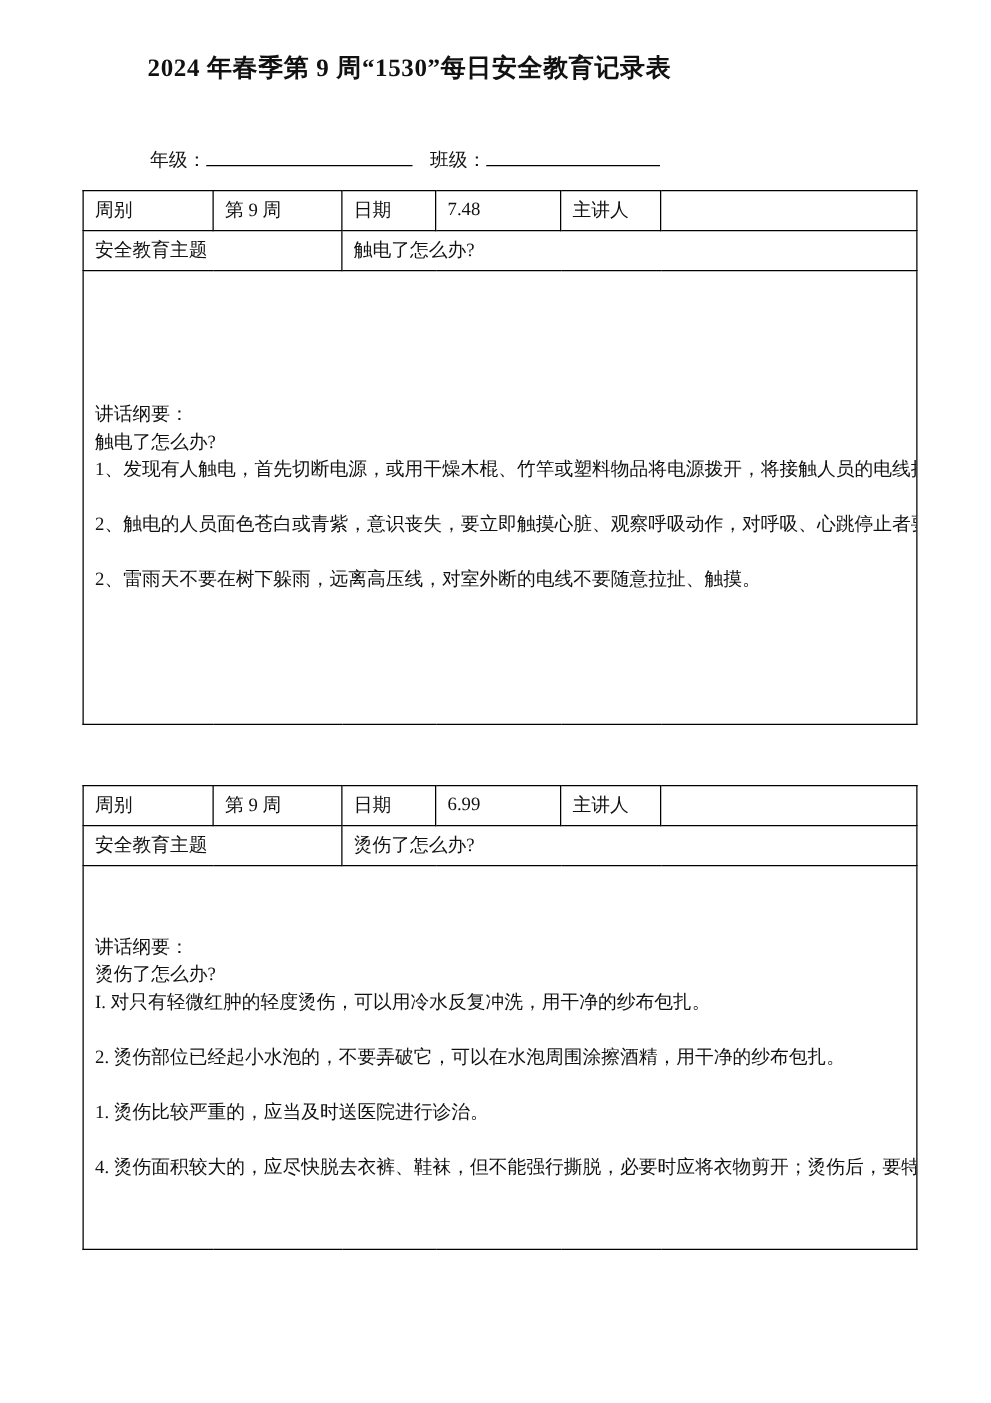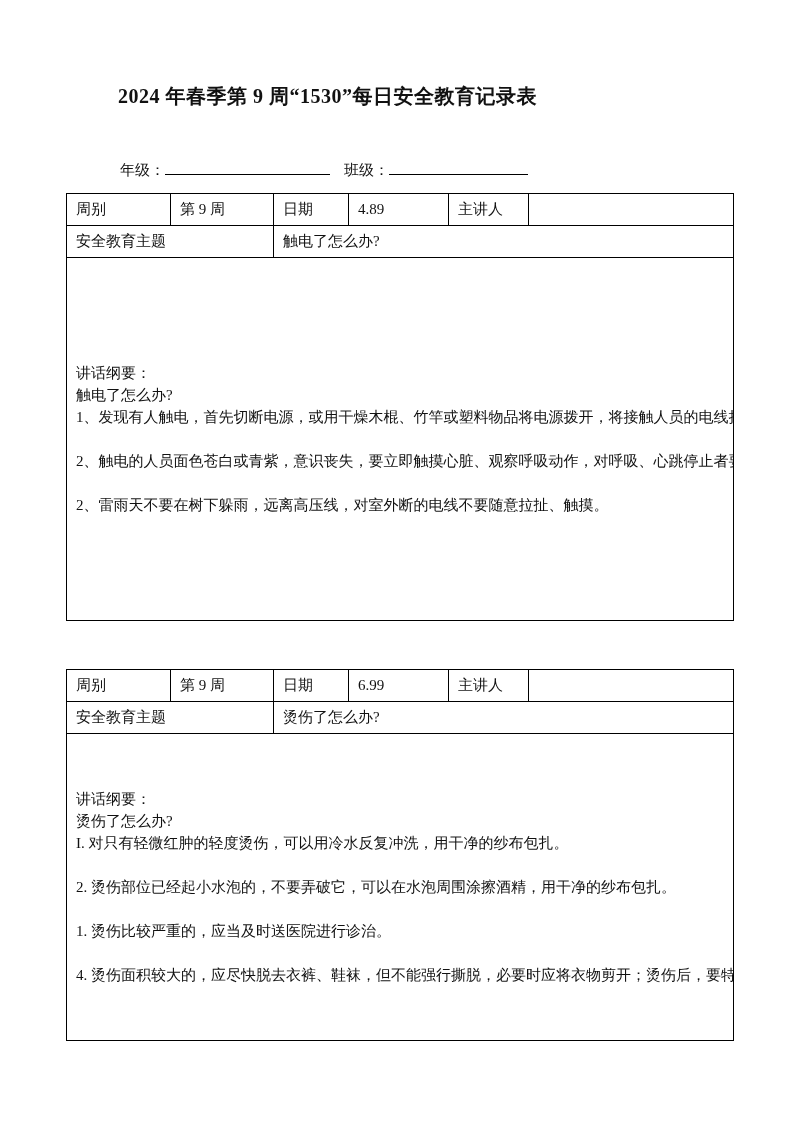--- a/index.html
+++ b/index.html
@@ -8,21 +8,21 @@
     position: relative;
     width: 793px;
     height: 1122px;
     margin: 0 auto;
     background: #ffffff;
     color: #111111;
     font-family: "Liberation Serif", "DejaVu Serif", serif;
     overflow: hidden;
   }
   .doc-title {
-    padding-top: 82px;
+    padding-top: 41px;
     margin-left: 118px;
     font-size: 20px;
     font-weight: 700;
     letter-spacing: 0.5px;
     line-height: 28px;
   }
   .meta-line {
     margin: 20px 0 0 120px;
     font-size: 15px;
     line-height: 20px;
@@ -85,21 +85,21 @@
         <col style="width:75px">
       <col style="width:100px">
         <col style="width:80px">
         <col style="width:205px">
     </colgroup>
     <tbody>
         <tr class="hdr-row">
       <td>周别</td>
       <td>第 9 周</td>
       <td>日期</td>
-      <td>4.89</td>
+      <td>7.48</td>
       <td>主讲人</td>
       <td></td>
     </tr>
     <tr class="hdr-row">
       <td colspan="2">安全教育主题</td>
       <td colspan="4">触电了怎么办?</td>
     </tr>
     <tr>
       <td colspan="6" class="content-cell content-cell-1">
         <div class="outline-para">讲话纲要：</div>

